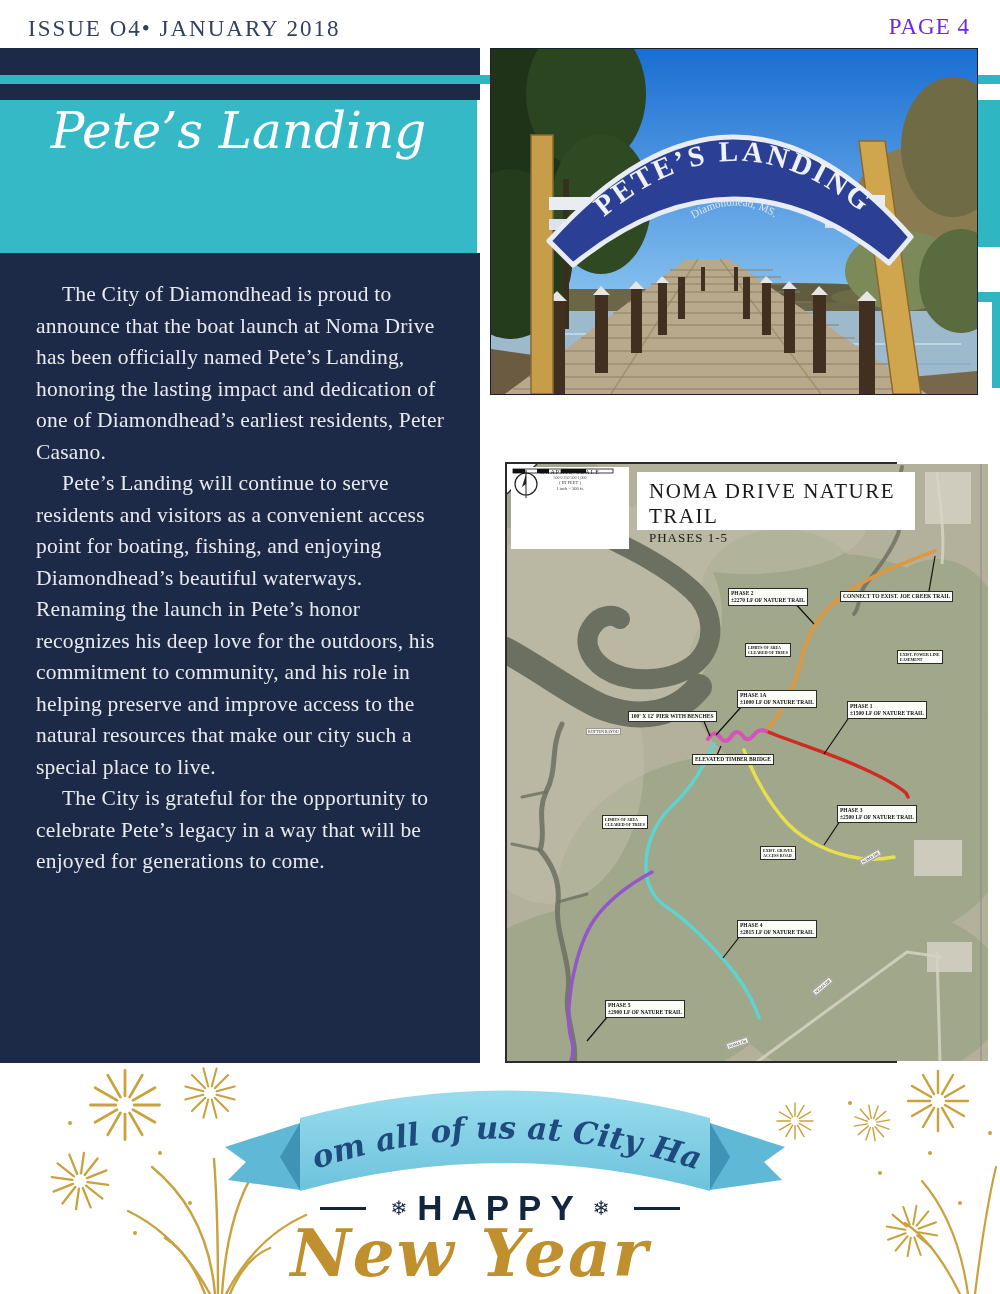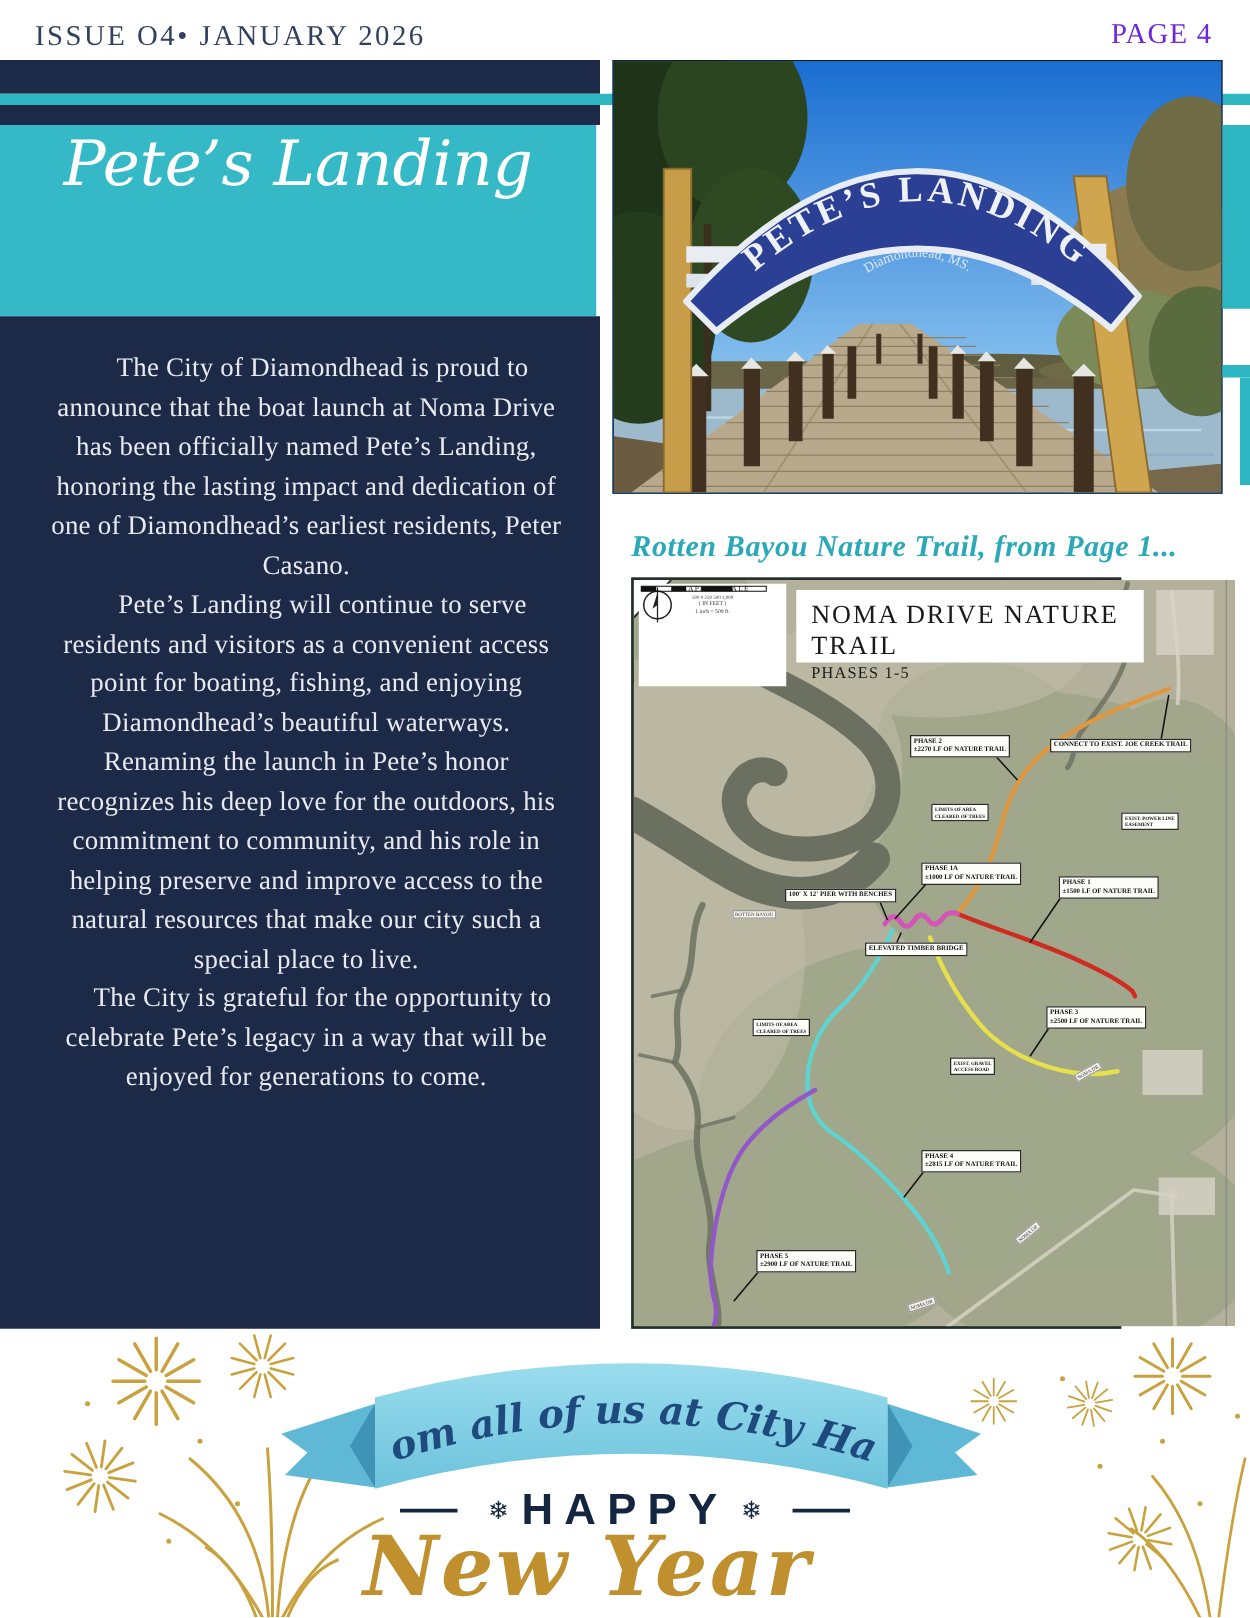--- a/index.html
+++ b/index.html
@@ -14,33 +14,33 @@
   
   .navybar1{left:0;top:48px;width:480px;height:27px;background:#1d2a47;}
   .tealstrip{left:0;top:75px;width:1000px;height:9px;background:#2eb6c3;}
   .navybar2{left:0;top:84px;width:480px;height:16px;background:#1d2a47;}
   .titlebox{left:0;top:100px;width:477px;height:153px;background:#35b9c6;color:#fff;text-align:center;}
   .title1{margin-top:22px;font-size:39px;letter-spacing:2px;}
   .title2{margin-top:2px;font-size:50px;font-style:italic;font-family:"DejaVu Serif","Liberation Serif",serif;}
 
   
   .article{left:0;top:253px;width:480px;height:810px;background:#1d2a47;color:#e9eaf0;
-           box-sizing:border-box;padding:26px 26px 0 36px;text-align:center;}
+           box-sizing:border-box;padding:26px 26px 0 36px;}
   .article p{margin:0;font-size:21.5px;line-height:31.5px;text-indent:26px;letter-spacing:.2px;}
 
   
   .photo{left:490px;top:48px;width:488px;height:347px;border:1px solid #16202e;box-sizing:border-box;background:#1a6ed2;}
   .tealband-right{left:978px;top:100px;width:22px;height:147px;background:#2eb6c3;}
   .deco-h{left:978px;top:292px;width:22px;height:10px;background:#2eb6c3;}
   .deco-v{left:992px;top:302px;width:8px;height:86px;background:#2eb6c3;}
 
   
   .caption{left:505px;top:425px;width:485px;font-size:24px;font-weight:bold;font-style:italic;
            color:#2aa9b8;letter-spacing:.5px;}
-  .map{left:505px;top:462px;width:392px;height:601px;border:2px solid #2b2b2b;box-sizing:border-box;background:#15803d;}
+  .map{left:505px;top:462px;width:392px;height:601px;border:2px solid #2b2b2b;box-sizing:border-box;background:#701a75;}
   .map svg{position:absolute;left:0;top:0;}
   .mlabel{position:absolute;background:#fdfdf8;border:1px solid #2b2b2b;color:#111;
           font-size:5.5px;font-weight:bold;line-height:1.25;padding:1px 2px;white-space:nowrap;z-index:4;}
   .mlabel.tiny{font-size:4px;border-width:.5px;}
   .chip{position:absolute;background:#f4f2ea;color:#333;font-size:4px;padding:0 1px;
         white-space:nowrap;z-index:3;border:.5px solid #999;}
   .scalebox{position:absolute;left:4px;top:3px;width:118px;height:82px;background:#fff;z-index:5;
             text-align:center;color:#222;}
   .scalebox .gs{font-size:6px;letter-spacing:1px;margin-top:2px;}
   .scalebox .ticks{font-size:4px;color:#444;}
@@ -58,21 +58,21 @@
   .happy-flake{font-size:20px;margin:0 10px;font-family:"DejaVu Sans",sans-serif;}
   .happy-word{font-size:35px;font-weight:bold;letter-spacing:9px;font-family:"Liberation Sans","DejaVu Sans",sans-serif;}
   .newyear{left:0;top:1214px;width:940px;text-align:center;font-size:66px;font-weight:bold;font-style:italic;
            color:#c08f2e;font-family:"DejaVu Serif","Liberation Serif",serif;letter-spacing:2px;}
 </style>
 </head>
 <body>
 
 <div class="page">
 
-  <div class="abs issue">ISSUE O4•  JANUARY 2026</div>
+  <div class="abs issue">ISSUE O4•  JANUARY 2018</div>
   <div class="abs pagenum">PAGE 4</div>
 
   <div class="abs navybar1"></div>
   <div class="abs tealstrip"></div>
   <div class="abs navybar2"></div>
 
   <div class="abs titlebox">
     <div class="title2">Pete’s Landing</div>
   </div>
 
@@ -174,21 +174,20 @@
       </text>
       <text font-family="Liberation Serif, DejaVu Serif, serif" font-size="11" fill="#dfe5f2">
         <textPath href="#arcSub" startOffset="50%" text-anchor="middle">Diamondhead, MS.</textPath>
       </text>
     </svg>
   </div>
   <div class="abs tealband-right"></div>
   <div class="abs deco-h"></div>
   <div class="abs deco-v"></div>
 
-  <div class="abs caption">Rotten Bayou Nature Trail, from Page 1...</div>
 
   <div class="abs map">
     <svg width="481" height="597" viewBox="0 0 481 597">
       <rect x="0" y="0" width="481" height="597" fill="#b3b09c"></rect>
 
       <g opacity="0.55" fill="#94a07e">
         <ellipse cx="330" cy="210" rx="150" ry="120"></ellipse>
           <ellipse cx="400" cy="310" rx="120" ry="160"></ellipse>
         <ellipse cx="230" cy="430" rx="180" ry="140"></ellipse>
           <ellipse cx="110" cy="530" rx="160" ry="90"></ellipse>

